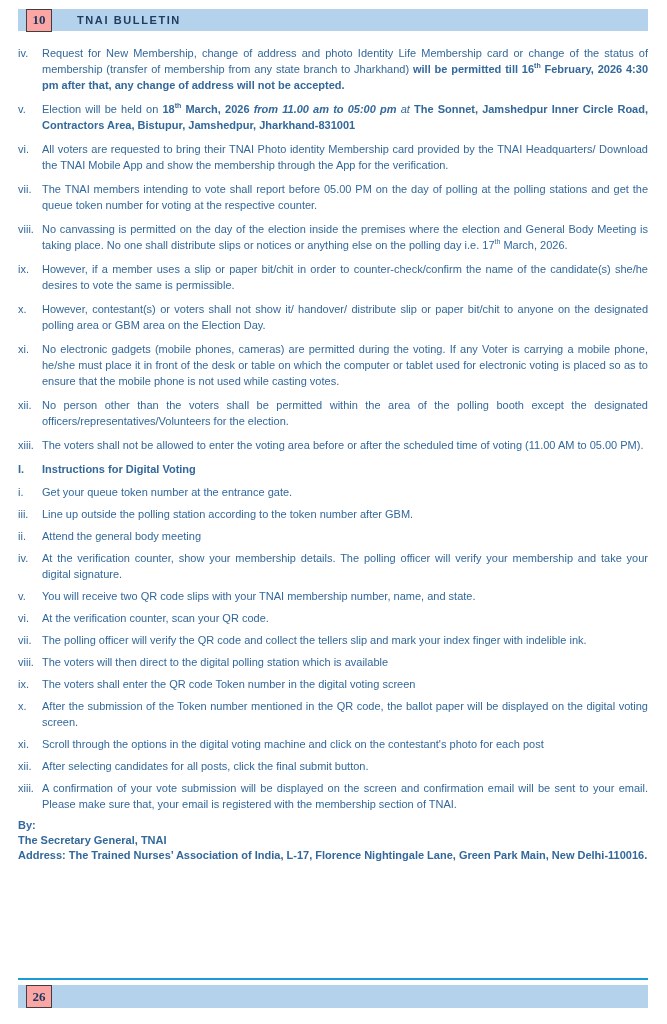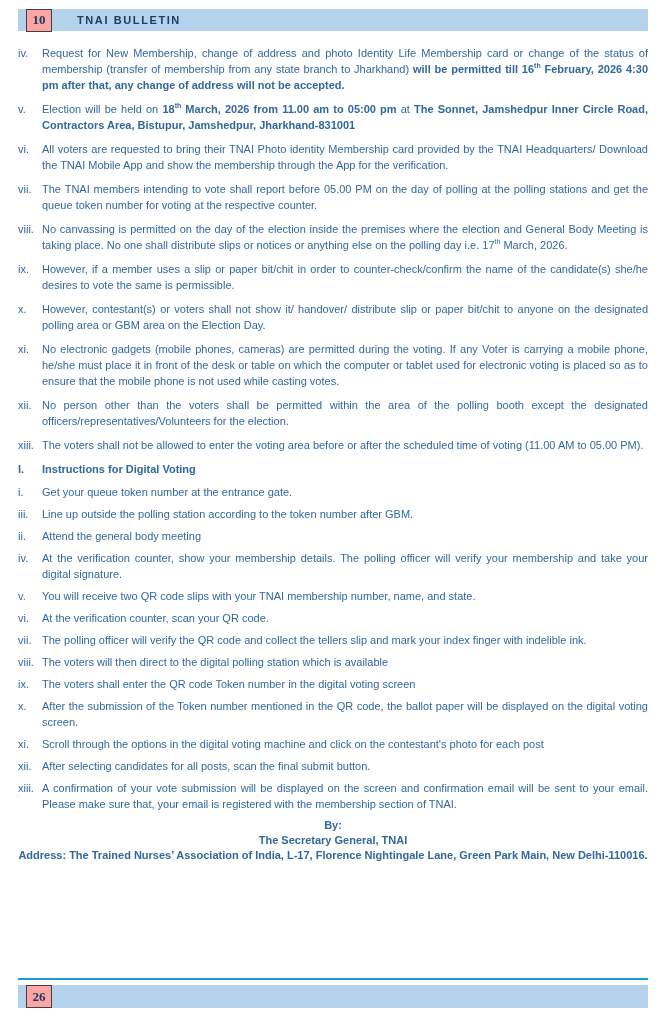--- a/index.html
+++ b/index.html
@@ -23,23 +23,23 @@
   }
   
   .content{padding:14px 19px 0 18px;font-size:11px;line-height:16px;}
   .item{display:flex;margin-bottom:8px;}
   .item .num{flex:0 0 24px;}
   .item .txt{flex:1;text-align:justify;}
   .ins-list .item{margin-bottom:6px;}
   .heading{display:flex;font-weight:bold;margin:2px 0 7px 0;}
   .heading .num{flex:0 0 24px;}
   .b{font-weight:bold;}
-  .i{}
+  .i{font-style:italic;}
   .sup{font-size:7px;vertical-align:super;line-height:0;}
-  .sig{margin-top:6px;font-weight:bold;line-height:15px;text-align:center;}
+  .sig{margin-top:6px;font-weight:bold;line-height:15px;}
   
   .footer{position:absolute;left:18px;right:19px;bottom:16px;}
   .footer-line{height:2.5px;background:#1a9bd7;margin-bottom:5px;}
   .footer-band{height:23px;display:flex;align-items:center;position:relative;}
   .footer-text{
     position:absolute;left:0;right:0;text-align:center;
     font-size:11.5px;color:#31404f;
   }
 </style>
 </head>
@@ -142,21 +142,21 @@
         <div class="item">
           <span class="num">x.</span>
           <span class="txt"><span>After the submission of the Token number mentioned in the QR code, the ballot paper will be displayed on the digital voting screen.</span></span>
         </div>
         <div class="item">
           <span class="num">xi.</span>
           <span class="txt"><span>Scroll through the options in the digital voting machine and click on the contestant's photo for each post</span></span>
         </div>
         <div class="item">
           <span class="num">xii.</span>
-          <span class="txt"><span>After selecting candidates for all posts, scan the final submit button.</span></span>
+          <span class="txt"><span>After selecting candidates for all posts, click the final submit button.</span></span>
         </div>
         <div class="item">
           <span class="num">xiii.</span>
           <span class="txt"><span>A confirmation of your vote submission will be displayed on the screen and confirmation email will be sent to your email. Please make sure that, your email is registered with the membership section of TNAI.</span></span>
         </div>
       </div>
 
     <div class="sig">
         <div><span class="b">By:</span></div>
         <div><span class="b">The Secretary General, TNAI</span></div>

